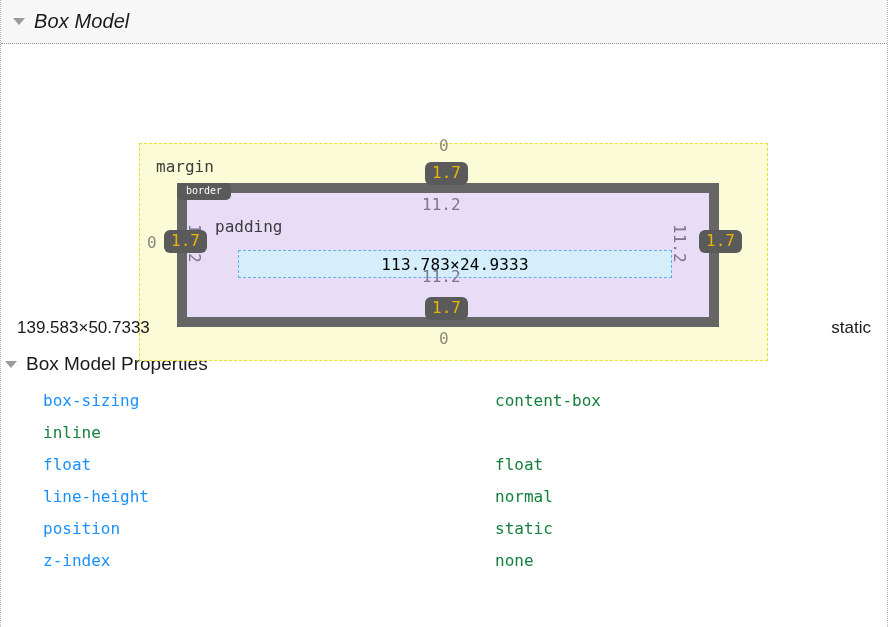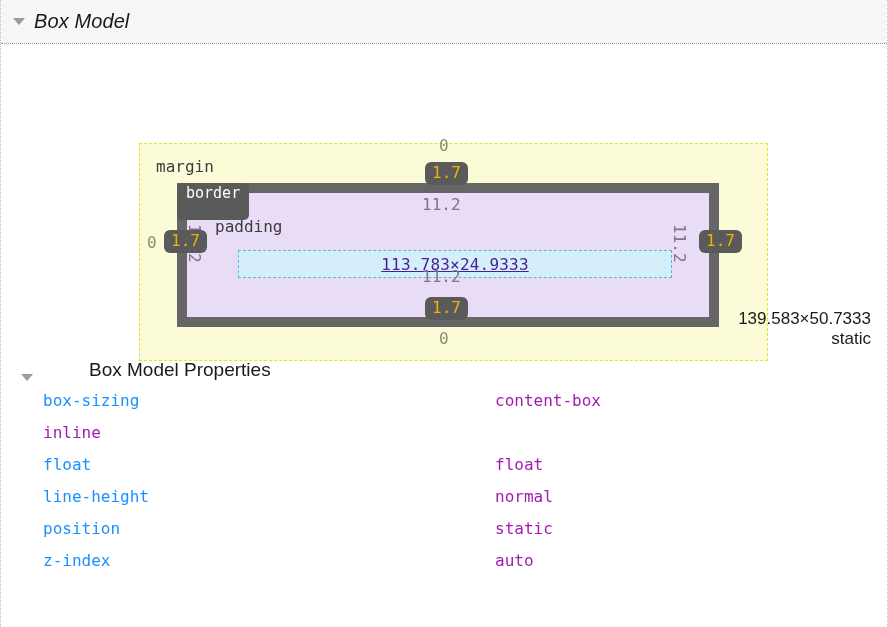--- a/index.html
+++ b/index.html
@@ -87,22 +87,22 @@
     box-sizing: border-box;
     border: 10px solid #666666;
     background: #e8dcf7;
   }
   .label-border {
     position: absolute;
     left: -10px;
     top: -10px;
     background: #5a5a5a;
     color: #ffffff;
-    font-size: 15px;
-    padding: 2px 9px 18px 9px;
+    font-size: 10px;
+    padding: 2px 9px 3px 9px;
     border-radius: 5px;
     line-height: 1.15;
   }
   .label-padding {
     position: absolute;
     left: 28px;
     top: 24px;
     font-size: 16px;
     color: #3c3c3c;
   }
@@ -116,23 +116,22 @@
     height: 28px;
     box-sizing: border-box;
     background: #d4eefb;
     border: 1px dashed #67aee0;
     display: flex;
     align-items: center;
     justify-content: center;
   }
   .content-dims {
     font-size: 16px;
-    color: #4c1d95;
+    color: #000000;
     letter-spacing: 0.2px;
-    text-decoration: underline;
   }
 
   
   .pill {
     position: absolute;
     background: #5a5a5a;
     color: #eab308;
     font-size: 16px;
     border-radius: 6px;
     padding: 2px 7px 3px 7px;
@@ -171,40 +170,38 @@
     transform: rotate(90deg);
     transform-origin: left top;
   }
 
   
   .summary-row {
     position: relative;
     height: 38px;
     padding: 0 16px;
     display: flex;
-    align-items: flex-end;
+    align-items: center;
     justify-content: space-between;
-    flex-direction: column;
   }
   .summary-dims {
     font-size: 17px;
     color: #1a1a1a;
   }
   .summary-position {
     font-size: 17px;
     color: #1a1a1a;
   }
 
   
   .props-header {
     display: flex;
-    align-items: flex-end;
-    padding-left: 20px;
+    align-items: center;
+    padding-left: 4px;
     height: 34px;
-    gap: 47px;
   }
   .props-title {
     font-size: 19px;
     color: #1a1a1a;
   }
   .props-list {
     padding-top: 3px;
   }
   .prop-row {
     display: flex;
@@ -214,21 +211,21 @@
     margin-left: 6px;
   }
   .prop-name {
     width: 452px;
     flex: none;
     font-size: 16px;
     color: #1a90ff;
   }
   .prop-value {
     font-size: 16px;
-    color: #a21caf;
+    color: #15803d;
   }
 </style>
 </head>
 <body>
 
 <div class="panel">
 
   <div class="header">
     <span class="twisty"></span>
     <span class="header-title">Box Model</span>
@@ -290,17 +287,17 @@
     <div class="prop-row">
       <span class="prop-name mono">line-height</span>
       <span class="prop-value mono">normal</span>
     </div>
     <div class="prop-row">
       <span class="prop-name mono">position</span>
       <span class="prop-value mono">static</span>
     </div>
     <div class="prop-row">
       <span class="prop-name mono">z-index</span>
-      <span class="prop-value mono">auto</span>
+      <span class="prop-value mono">none</span>
     </div>
   </div>
 
 </div>
 
 </body></html>

